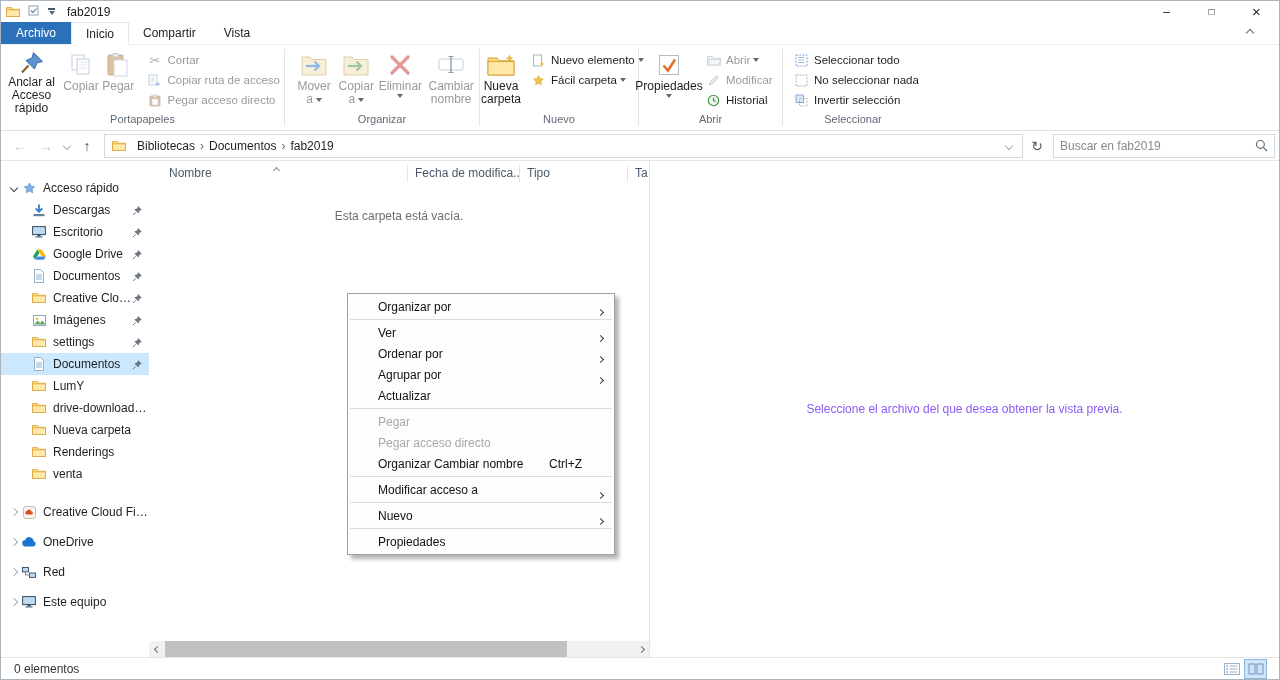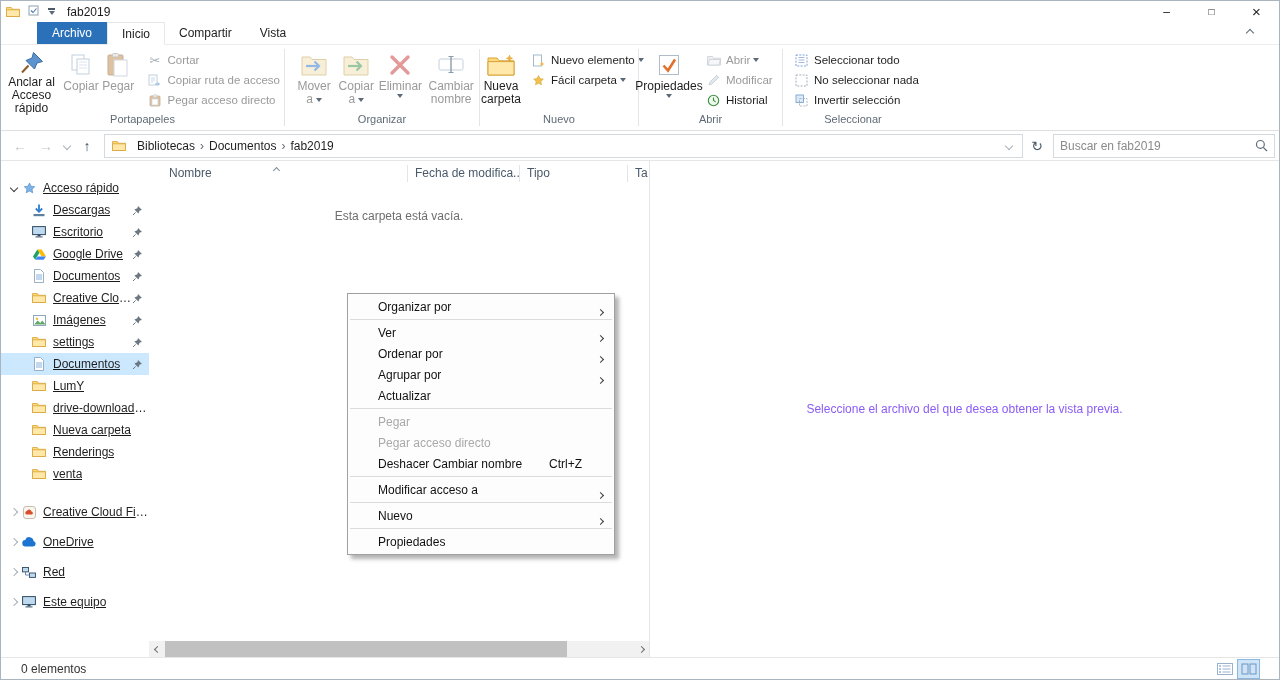--- a/index.html
+++ b/index.html
@@ -14,21 +14,21 @@
   .qat-caret { display:flex; flex-direction:column; align-items:center; gap:1px; }
   .qat-caret .bar { width:7px; height:1.4px; background:#4a5a68; }
   .title-text { font-size:12px; color:#1a1a1a; }
   .wctls { margin-left:auto; display:flex; height:100%; }
   .wctl { width:45px; height:100%; display:flex; align-items:center; justify-content:center; color:#222; font-size:12px; }
   .wctl.max { font-size:10px; }
   .wctl.close { font-size:15px; }
 
   
   .tabs { height:23px; display:flex; align-items:stretch; background:#fff; border-bottom:1px solid #ededed; flex:0 0 auto; }
-  .tab-file { background:#2a71b9; color:#fff; padding:0 15px; display:flex; align-items:center;margin-left:36px; }
+  .tab-file { background:#2a71b9; color:#fff; padding:0 15px; display:flex; align-items:center; }
   .tab { padding:0 14px; display:flex; align-items:center; color:#232323; }
   .tab.selected { border:1px solid #e7e7e7; border-bottom:1px solid #fff; margin-bottom:-1px; background:#fff; }
   .ribbon-collapse { margin-left:auto; margin-right:26px; display:flex; align-items:center; }
 
   
   .ribbon { height:86px; background:#fff; border-bottom:1px solid #dfe0e1; display:flex; flex:0 0 auto; }
   .rgroup { display:flex; flex-direction:column; }
   .rg-items { flex:1; display:flex; align-items:flex-start; padding-top:3px; }
   .rg-label { height:17px; font-size:11px; color:#5f6a75; text-align:center; }
   .rdiv { width:1px; margin:4px 0; background:#e4e5e6; }
@@ -69,21 +69,21 @@
   .searchbox { width:222px; height:24px; border:1px solid #d3dae0; background:#fff; display:flex; align-items:center; margin-left:4px; }
   .searchbox input { flex:1; border:0; outline:0; padding:0 6px; font-size:12px; font-family:inherit; color:#333; min-width:0; background:transparent; }
   .searchbox input::placeholder { color:#8a8a8a; }
   .search-ic { margin-right:6px; display:flex; }
 
   
   .content { flex:1; display:flex; min-height:0; }
 
   
   .sidebar { width:148px; padding-top:16px; overflow:hidden; flex:0 0 auto; }
-  .nav-row { height:22px; display:flex; align-items:center; white-space:nowrap;text-decoration:underline; }
+  .nav-row { height:22px; display:flex; align-items:center; white-space:nowrap; }
   .nav-row.sel { background:#cce8ff; }
   .twisty { width:14px; display:flex; justify-content:center; margin-left:6px; flex:0 0 auto; }
   .nicon { display:flex; align-items:center; justify-content:center; width:16px; flex:0 0 auto; }
   .nlabel { margin-left:6px; overflow:hidden; text-overflow:ellipsis; color:#1f1f1f; }
   .qa-item { padding-left:30px; }
   .pin { margin-left:auto; margin-right:7px; display:flex; flex:0 0 auto; }
   .root-row { height:30px; }
   .root-row.first { margin-top:12px; }
 
   
@@ -114,21 +114,21 @@
   
   .ctxmenu { position:absolute; left:346px; top:292px; width:268px; background:#fdfdfd; border:1px solid #a0a0a0; box-shadow:4px 4px 4px rgba(0,0,0,.3); padding:2px 0; z-index:50; }
   .mi { height:21px; display:flex; align-items:center; padding:0 8px 0 30px; position:relative; color:#111; }
   .mi.disabled { color:#a9a9a9; }
   .mi .subarrow { position:absolute; right:11px; top:8px; }
   .mi .subarrow .cv { width:5px; height:5px; }
   .mi .shortcut { margin-left:auto; margin-right:24px; }
   .msep { height:1px; background:#dcdcdc; margin:2px 2px; }
 
   
-  .statusbar { height:22px; border-top:1px solid #e6e6e6; display:flex; align-items:center; padding:0 20px; flex:0 0 auto; }
+  .statusbar { height:22px; border-top:1px solid #e6e6e6; display:flex; align-items:center; padding:0 13px; flex:0 0 auto; }
   .status-count { color:#333; }
   .viewbtns { margin-left:auto; display:flex; gap:3px; align-items:center; }
   .vb { width:21px; height:18px; display:flex; align-items:center; justify-content:center; }
   .vb.sel { background:#cfe4f7; outline:1px solid #88b7e0; }
 </style>
 </head>
 <body>
 
 <div class="window">
 
@@ -752,21 +752,21 @@
       <span>Actualizar</span>
     </div>
     <div class="msep"></div>
     <div class="mi disabled">
       <span>Pegar</span>
     </div>
     <div class="mi disabled">
       <span>Pegar acceso directo</span>
     </div>
     <div class="mi">
-      <span>Deshacer Cambiar nombre</span>
+      <span>Organizar Cambiar nombre</span>
       <span class="shortcut">Ctrl+Z</span>
     </div>
     <div class="msep"></div>
     <div class="mi">
       <span>Modificar acceso a</span>
       <span class="subarrow"><span class="cv cv-right dark"></span></span>
     </div>
     <div class="msep"></div>
     <div class="mi">
       <span>Nuevo</span>

